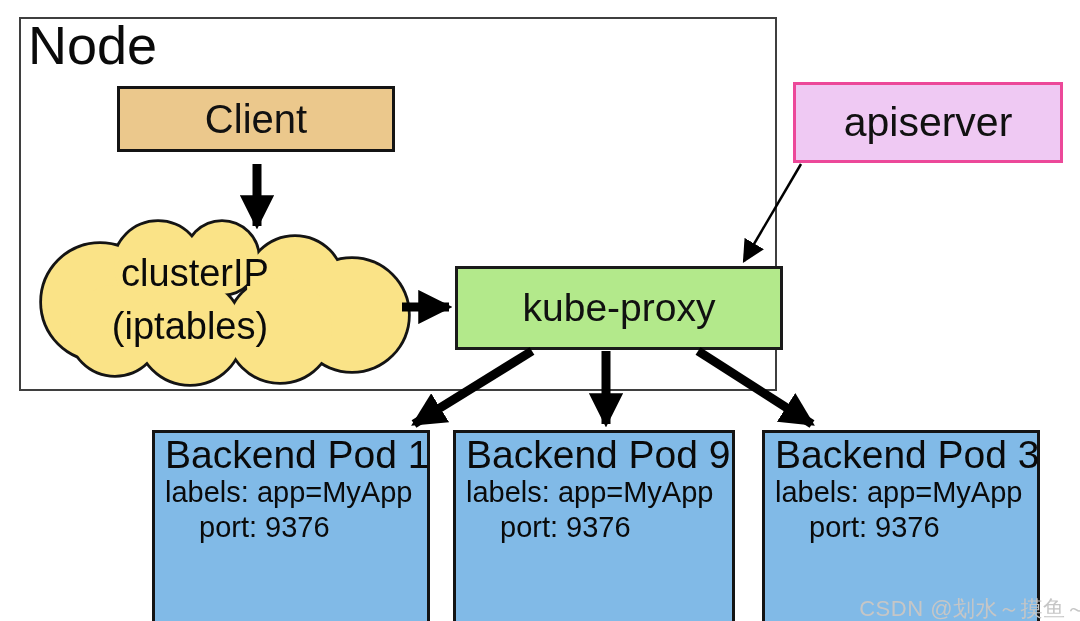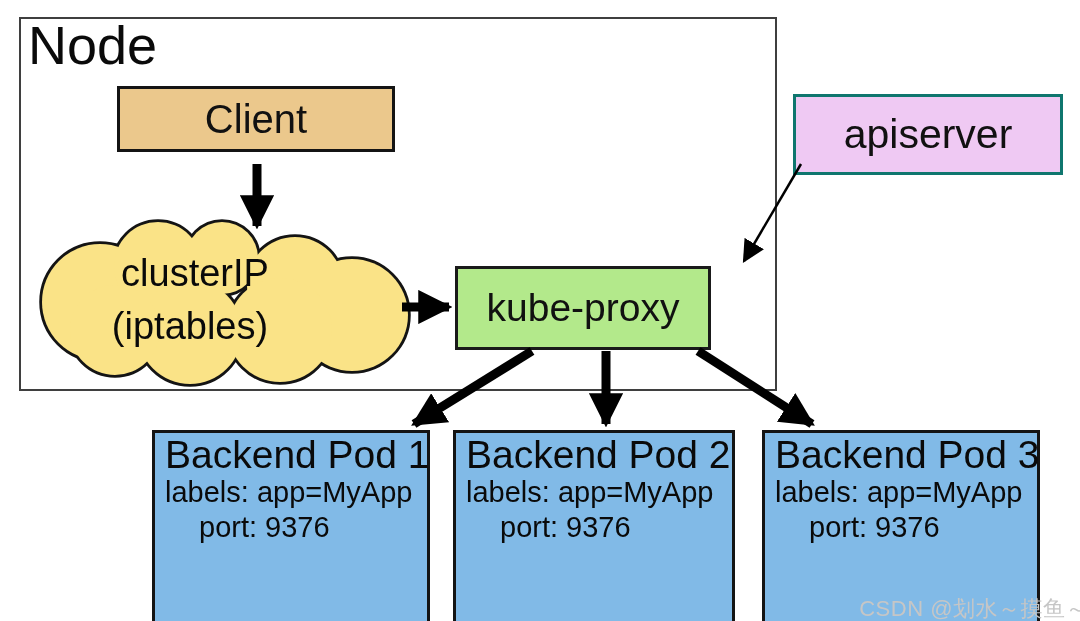--- a/index.html
+++ b/index.html
@@ -35,28 +35,28 @@
     justify-content: center;
   }
   .client-box {
     left: 117px; top: 86px;
     width: 278px; height: 66px;
     border: 3px solid #141414;
     font-size: 40px;
   }
   .kube-proxy-box {
     left: 455px; top: 266px;
-    width: 256px; height: 84px;
+    width: 328px; height: 84px;
     border: 3px solid #1a1a1a;
     font-size: 39px;
   }
   .apiserver-box {
-    left: 793px; top: 94px;
+    left: 793px; top: 82px;
     width: 270px; height: 81px;
-    border: 3px solid #0f766e;
+    border: 3px solid #ec4899;
     font-size: 41px;
     text-align: right;
   }
   .pod-box {
     position: absolute;
     top: 430px;
     height: 200px;
     box-sizing: border-box;
     border: 3px solid #141414;
     padding: 2px 6px 0 10px;
@@ -129,21 +129,21 @@
   <div class="dbox apiserver-box" style="background:#EFC9F3;">
     <span>apiserver</span>
   </div>
 
   <div class="pod-box pod-1" style="background:#81BAE7;">
     <div class="pod-title">Backend Pod 1</div>
     <div class="pod-labels">labels: app=MyApp</div>
     <div class="pod-port">port: 9376</div>
   </div>
   <div class="pod-box pod-2" style="background:#81BAE7;">
-    <div class="pod-title">Backend Pod 2</div>
+    <div class="pod-title">Backend Pod 9</div>
     <div class="pod-labels">labels: app=MyApp</div>
     <div class="pod-port">port: 9376</div>
   </div>
   <div class="pod-box pod-3" style="background:#81BAE7;">
     <div class="pod-title">Backend Pod 3</div>
     <div class="pod-labels">labels: app=MyApp</div>
     <div class="pod-port">port: 9376</div>
   </div>
 
   <svg class="overlay-svg" viewBox="0 0 1080 621">

